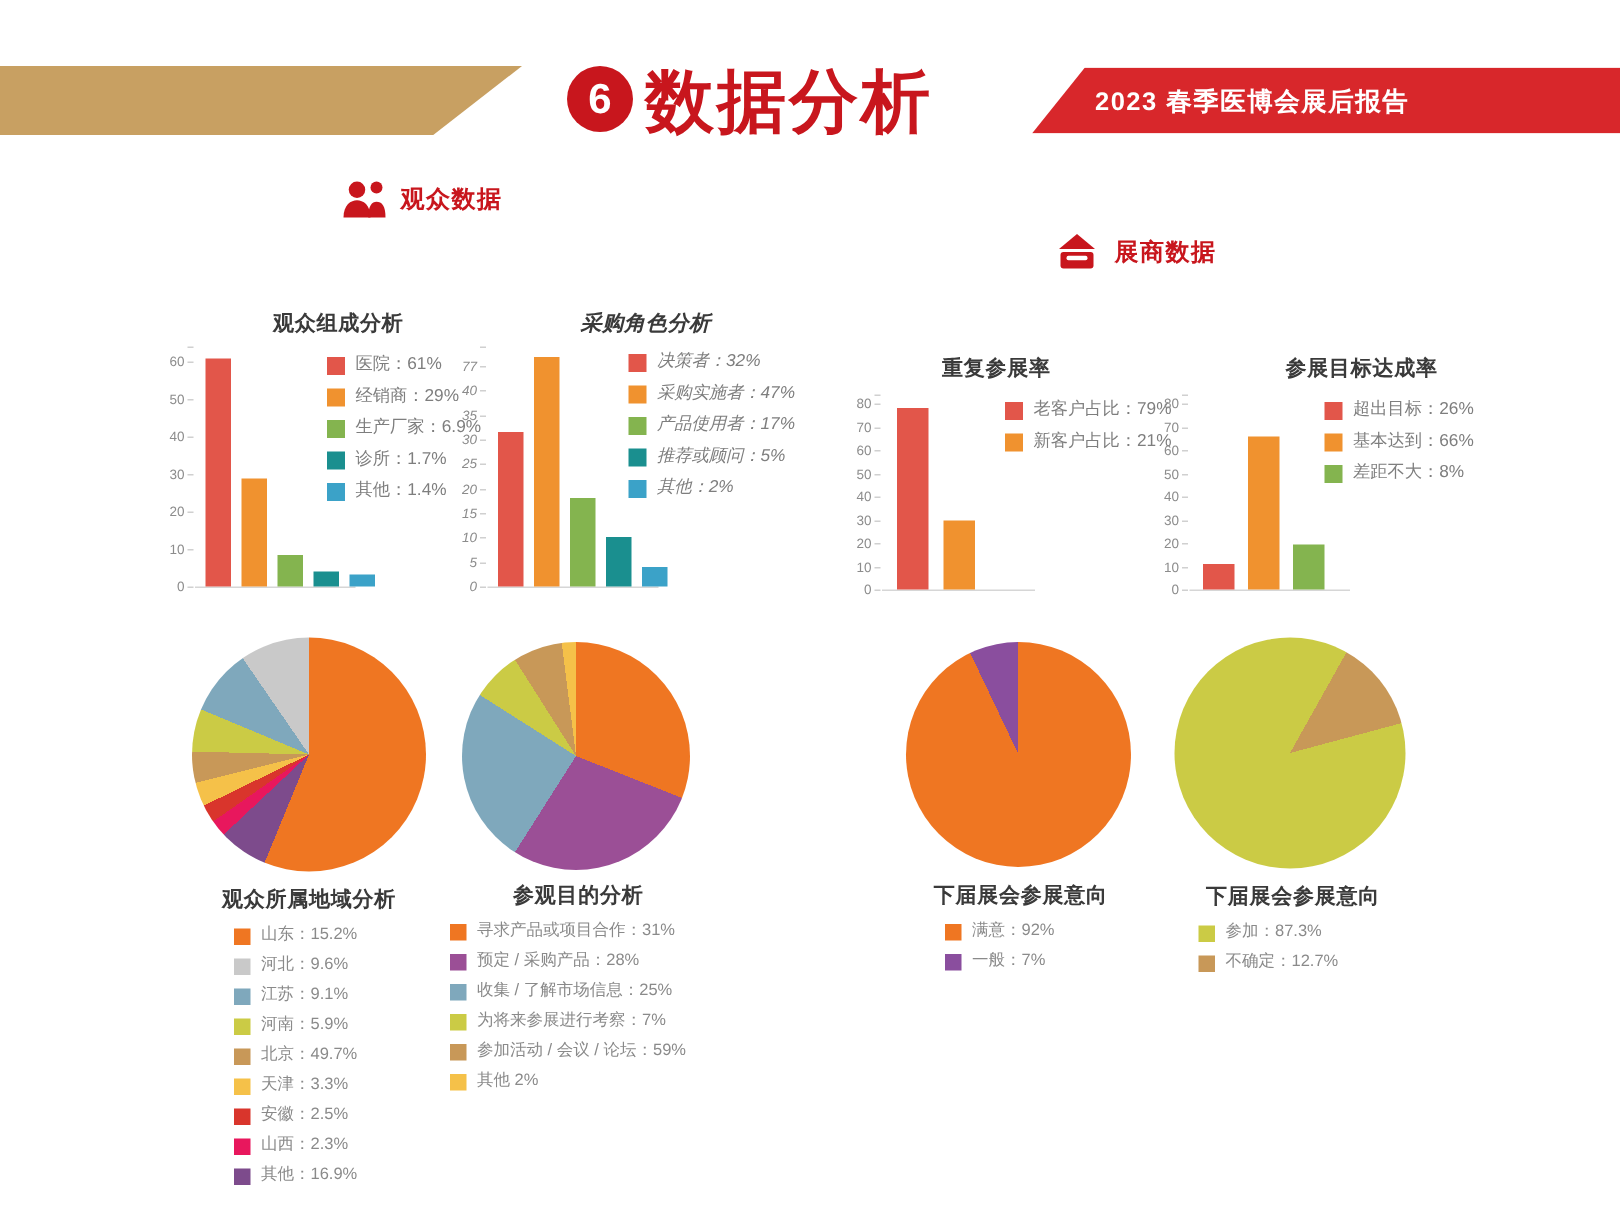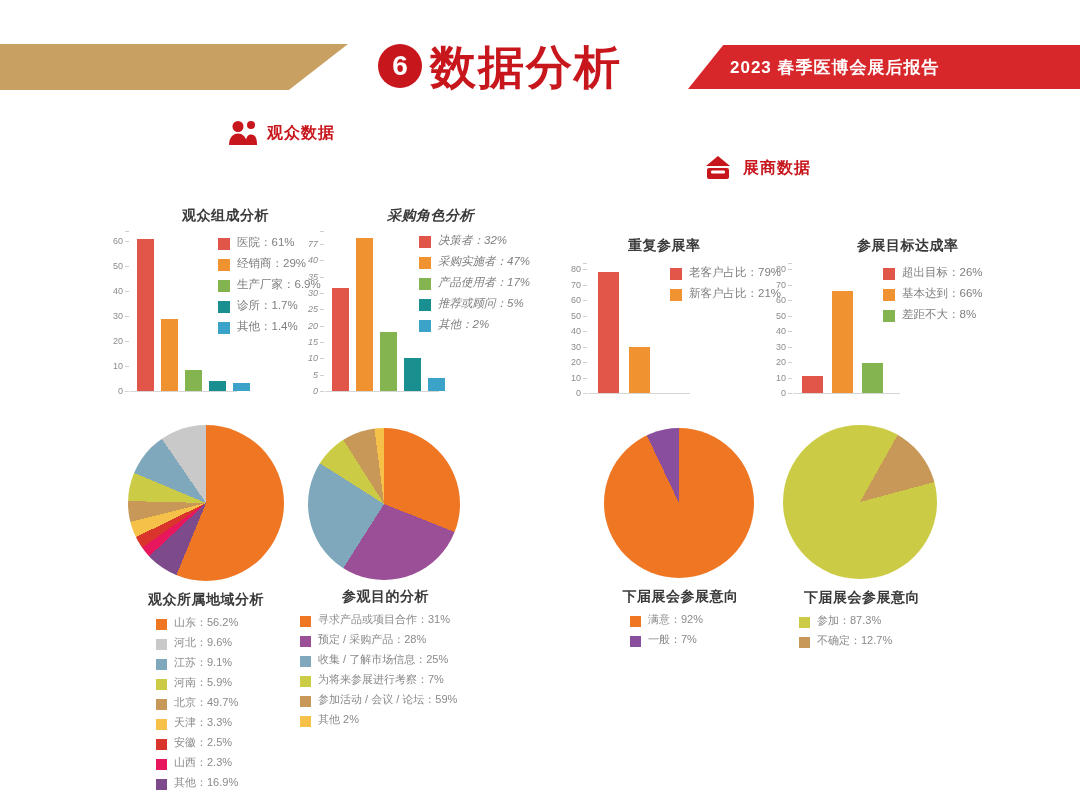--- a/index.html
+++ b/index.html
@@ -300,21 +300,21 @@
         </div>
       </div>
     </div>
 
   <div class="pie-block" style="left:128px; top:425px; width:160px; height:160px;">
       <div class="pie" style="width: 156px; height: 156px; background: conic-gradient(rgb(239, 118, 34) 0%, rgb(239, 118, 34) 56.2%, rgb(125, 75, 140) 56.2%, rgb(125, 75, 140) 63%, rgb(232, 23, 93) 63%, rgb(232, 23, 93) 65.3%, rgb(217, 53, 44) 65.3%, rgb(217, 53, 44) 67.8%, rgb(245, 193, 73) 67.8%, rgb(245, 193, 73) 71.1%, rgb(200, 152, 88) 71.1%, rgb(200, 152, 88) 75.4%, rgb(203, 203, 69) 75.4%, rgb(203, 203, 69) 81.3%, rgb(127, 168, 188) 81.3%, rgb(127, 168, 188) 90.4%, rgb(201, 201, 201) 90.4%, rgb(201, 201, 201) 100%);"></div>
       <div class="pie-title" style="left: -22px; top: 166px; width: 200px;">观众所属地域分析</div>
       <div class="pie-legend" style="left: 28px; top: 190px;">
         <div class="legend-row">
           <span class="swatch" style="background: rgb(239, 118, 34);"></span>
-          <span class="legend-text">山东：56.2%</span>
+          <span class="legend-text">山东：15.2%</span>
         </div>
         <div class="legend-row">
           <span class="swatch" style="background: rgb(201, 201, 201);"></span>
           <span class="legend-text">河北：9.6%</span>
         </div>
         <div class="legend-row">
           <span class="swatch" style="background: rgb(127, 168, 188);"></span>
           <span class="legend-text">江苏：9.1%</span>
         </div>
         <div class="legend-row">

